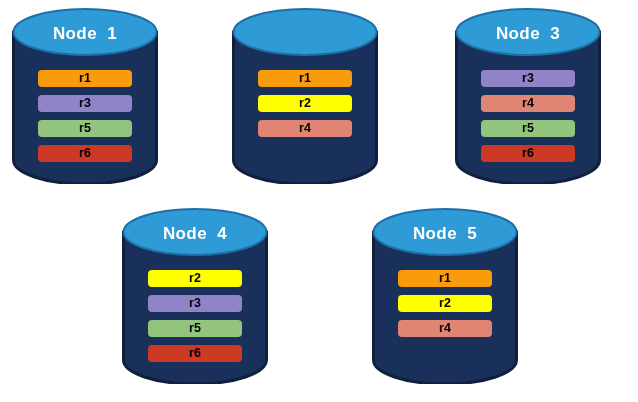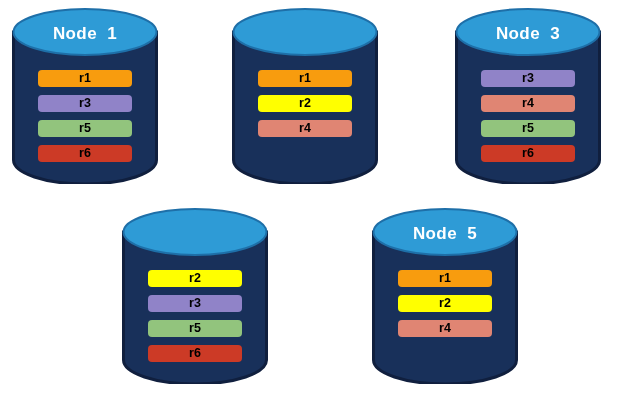--- a/index.html
+++ b/index.html
@@ -107,20 +107,21 @@
         <div class="bar" style="background: rgb(224, 133, 115); color: rgb(0, 0, 0);">r4</div>
         <div class="bar" style="background: rgb(146, 196, 125); color: rgb(0, 0, 0);">r5</div>
         <div class="bar" style="background: rgb(204, 58, 38); color: rgb(0, 0, 0);">r6</div>
       </div>
     </div>
     <div class="node" style="left: 122px; top: 208px;">
       <svg class="cyl-svg" viewBox="0 0 146 176">
         <path d="M1.5,24 L1.5,152 A71.5,24 0 0 0 144.5,152 L144.5,24 Z" fill="#18305A" stroke="#101F3E" stroke-width="3"></path>
         <ellipse cx="73" cy="24" rx="71.5" ry="23" fill="#2E9BD6" stroke="#1E6FA8" stroke-width="2"></ellipse>
       </svg>
+      <div class="node-title">Node  4</div>
       <div class="bars">
         <div class="bar" style="background: rgb(255, 255, 0); color: rgb(0, 0, 0);">r2</div>
         <div class="bar" style="background: rgb(144, 131, 200); color: rgb(0, 0, 0);">r3</div>
         <div class="bar" style="background: rgb(146, 196, 125); color: rgb(0, 0, 0);">r5</div>
         <div class="bar" style="background: rgb(204, 58, 38); color: rgb(0, 0, 0);">r6</div>
       </div>
     </div>
     <div class="node" style="left: 348px; top: 208px; margin-left: 24px;">
       <svg class="cyl-svg" viewBox="0 0 146 176">
         <path d="M1.5,24 L1.5,152 A71.5,24 0 0 0 144.5,152 L144.5,24 Z" fill="#18305A" stroke="#101F3E" stroke-width="3"></path>

